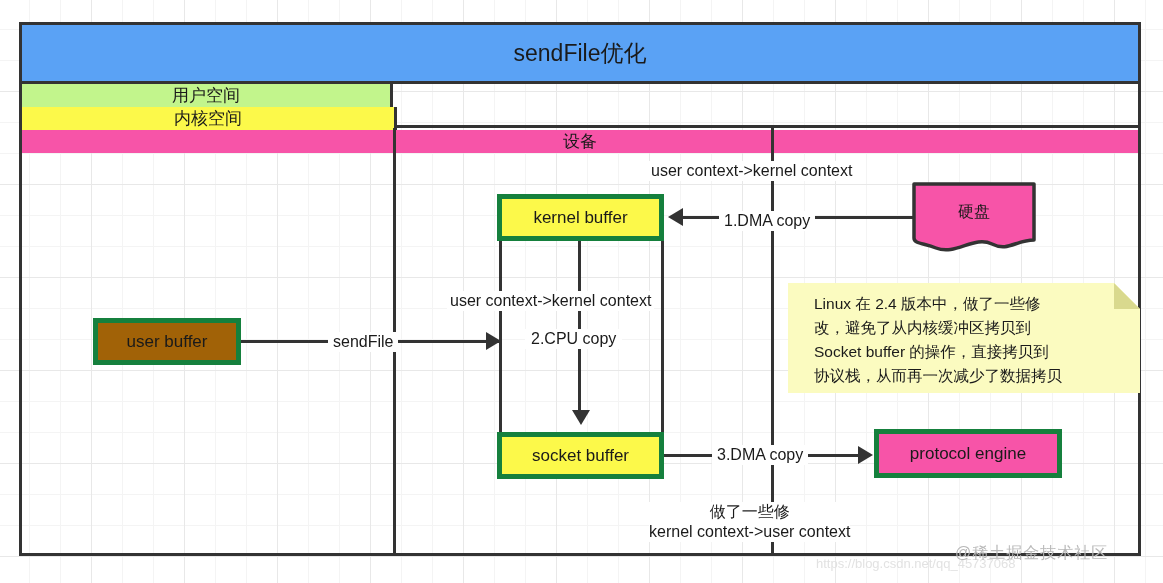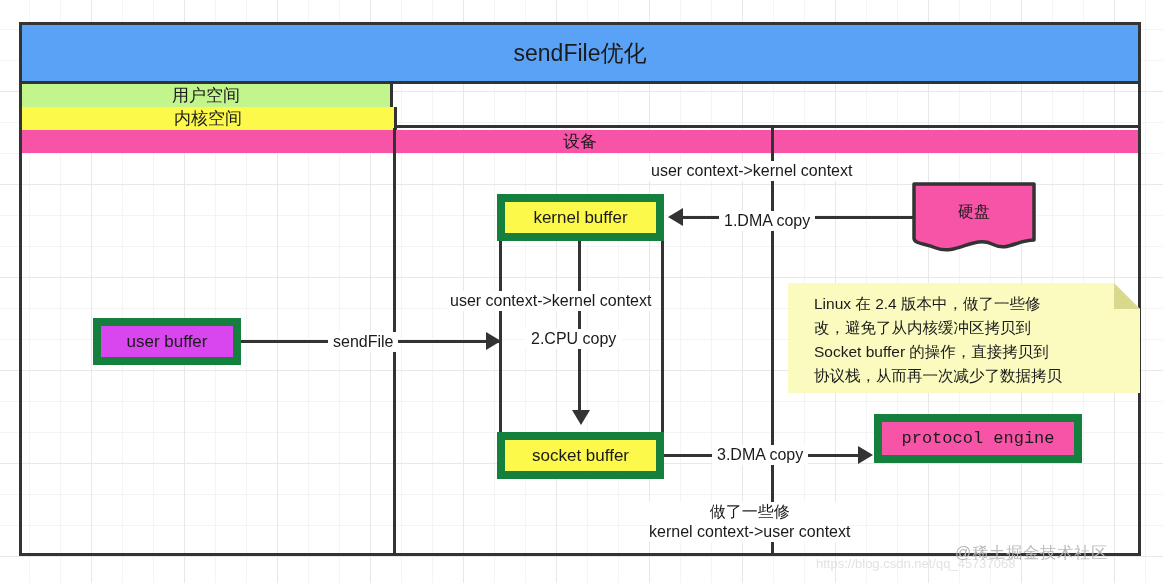--- a/index.html
+++ b/index.html
@@ -60,30 +60,30 @@
   
   .lane-div{
     position:absolute;top:103px;bottom:0;width:3px;background:#333333;
   }
   #lane-div-1{left:371px;}
   #lane-div-2{left:749px;}
 
   
   .box{
     position:absolute;
-    border:8px solid #15803d;
+    border:5px solid #15803d;
     box-sizing:border-box;
     display:flex;align-items:center;justify-content:center;
     font-size:17px;color:#1a1a1a;
     text-align:center;
   }
-  #user-buffer{left:93px;top:318px;width:148px;height:47px;background:#d946ef;}
+  #user-buffer{left:93px;top:318px;width:148px;height:47px;background:#a16207;}
   #kernel-buffer{left:497px;top:194px;width:167px;height:47px;background:#fcf94a;}
   #socket-buffer{left:497px;top:432px;width:167px;height:47px;background:#fcf94a;}
-  #protocol-engine{left:874px;top:414px;width:208px;height:49px;background:#f754a8;font-family:Liberation Mono, monospace;}
+  #protocol-engine{left:874px;top:429px;width:188px;height:49px;background:#f754a8;}
 
   
   #disk{
     position:absolute;left:912px;top:182px;width:124px;height:72px;
   }
   #disk svg{display:block;}
   #disk .disk-label{
     position:absolute;left:0;top:0;width:124px;height:60px;
     display:flex;align-items:center;justify-content:center;
     font-size:16px;color:#1a1a1a;

